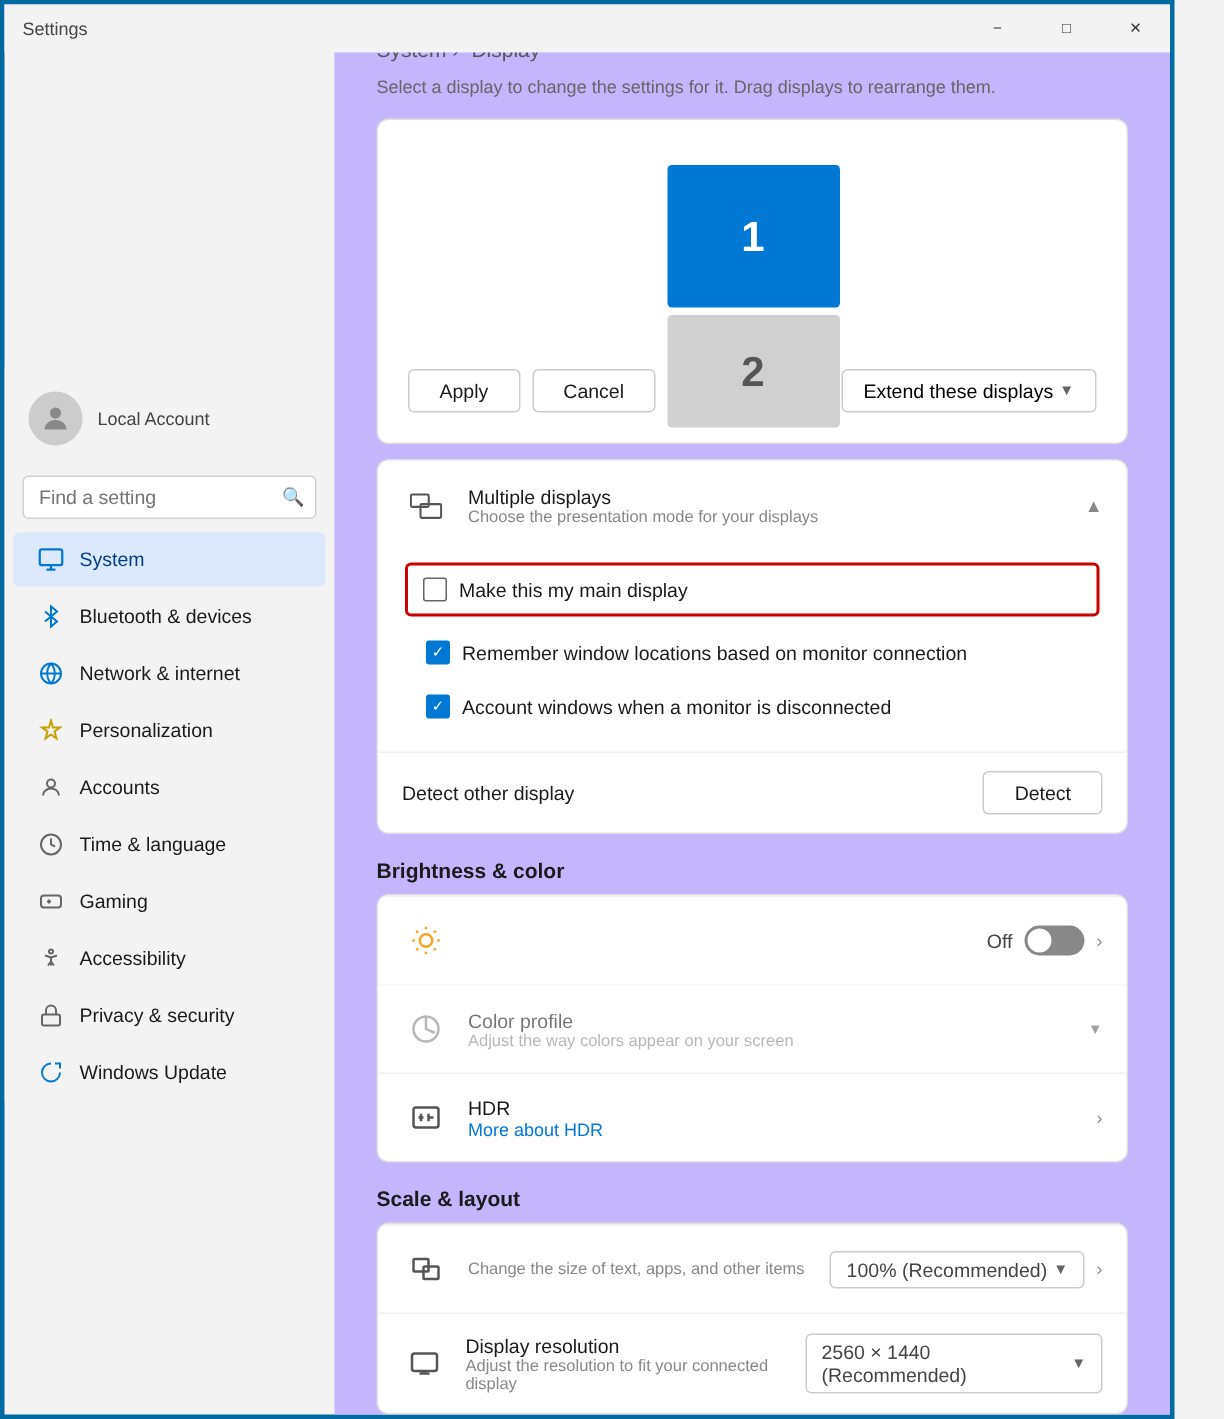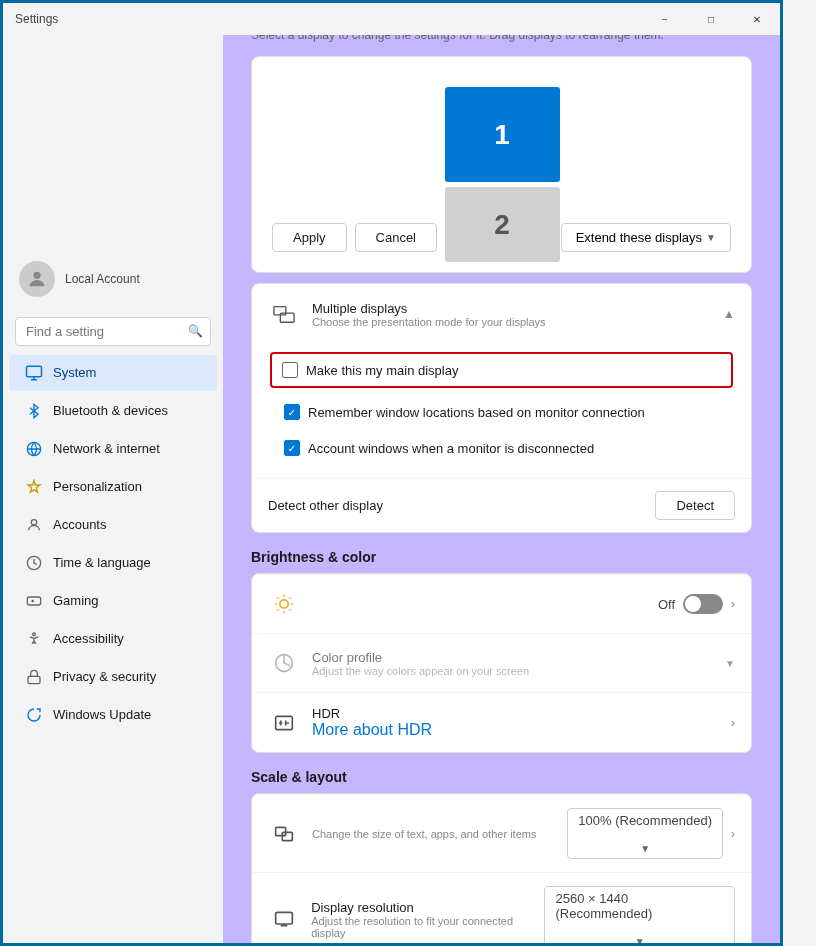--- a/index.html
+++ b/index.html
@@ -77,29 +77,29 @@
     .multi-display-section { background: white; border-radius: 8px; margin-bottom: 10px; border: 1px solid #e0e0e0; overflow: hidden; }
     .multi-display-header { display: flex; align-items: center; justify-content: space-between; padding: 14px 16px; }
     .multi-display-body { padding: 4px 16px 12px; }
 
     .detect-row { display: flex; align-items: center; justify-content: space-between; padding: 12px 16px; border-top: 1px solid #f0f0f0; }
 
     
     .section-label { font-size: 14px; font-weight: 600; margin: 16px 0 8px; color: #1a1a1a; }
 
     
-    .dropdown { display: flex; align-items: center; gap: 15px; border: 1px solid #ccc; border-radius: 4px; padding: 4px 10px; background: white; cursor: pointer; font-size: 13px; flex-direction: column; }
+    .dropdown { display: flex; align-items: center; gap: 4px; border: 1px solid #ccc; border-radius: 4px; padding: 4px 10px; background: white; cursor: pointer; font-size: 13px; }
     .dropdown-chevron { font-size: 10px; color: #666; }
 
     
     .chevron-right { font-size: 12px; color: #888; }
 
     .color-profile-row { opacity: 0.6; }
 
-    .hdr-link { color: #0078d4; font-size: 16px; }
+    .hdr-link { color: #0078d4; font-size: 12px; }
   </style>
 </head>
 <body>
 
 <div class="window">
 
   <div class="title-bar">
     <span class="title-bar-title">Settings</span>
     <div class="title-bar-controls">
       <button class="title-bar-btn">−</button>

